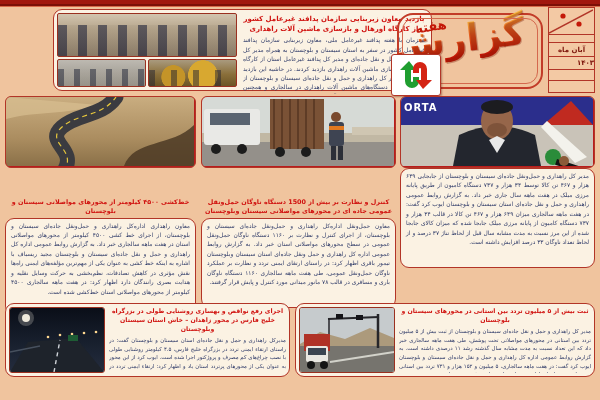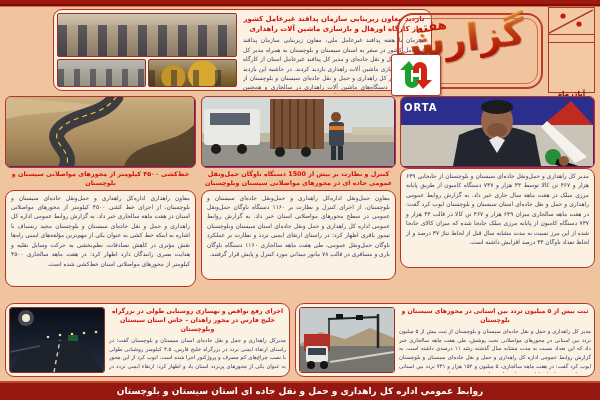--- a/index.html
+++ b/index.html
@@ -30,21 +30,21 @@
   .logo-box{position:absolute;left:391px;top:54px;width:48px;height:40px;background:#ffffff;
             border:1px solid #b23527;border-radius:3px;box-shadow:1px 1px 2px rgba(90,20,10,.4);
             display:flex;align-items:center;justify-content:center;}
   .date-box{position:absolute;left:548px;top:7px;width:47px;height:86px;box-sizing:border-box;
             border:1.5px solid #b23527;background:#f3c9a4;}
   .date-diagonal{position:relative;height:26px;border-bottom:1px solid #b23527;overflow:hidden;}
   .date-diagonal svg{position:absolute;inset:0;}
   .date-row{border-bottom:1px solid #b23527;font-size:7px;font-weight:bold;color:#7c140a;
             text-align:center;direction:rtl;box-sizing:border-box;}
   .dr-empty1{height:8px;}
-  .dr-month{height:14px;line-height:14px;margin-top:44px;}
+  .dr-month{height:14px;line-height:14px;}
   .dr-year{height:13px;line-height:13px;text-align:right;}
   .dr-empty2{height:11px;}
   .dr-empty3{height:10px;border-bottom:none;}
 
   
   .top-article{position:absolute;left:5px;top:9px;width:379px;height:82px;
                display:flex;flex-direction:row-reverse;padding:3px;gap:3px;margin-left:48px;}
   .top-article .txt{flex:1;padding:1px 3px;}
   .top-article .headline{font-size:7px;}
   .top-article .bodytxt{font-size:5.9px;margin-top:2px;height:58px;}
@@ -61,22 +61,22 @@
   .ph-machinery{background:
     radial-gradient(circle at 62% 58%,#d8a830 0 26%,transparent 27%),
     radial-gradient(circle at 28% 66%,#c49428 0 18%,transparent 19%),
     linear-gradient(180deg,#a99a7e 0%,#8a6f3a 55%,#6c5526 100%);}
   .ph-machinery::before{content:"";position:absolute;left:0;right:0;top:40%;bottom:0;
     background:repeating-linear-gradient(90deg,rgba(35,35,48,.5) 0 6px,transparent 6px 22px);}
 
   
   .col{position:absolute;top:96px;display:flex;flex-direction:column;}
   .col .photo-frame{border:1.5px solid #b23527;border-radius:6px;overflow:hidden;height:72px;
-                    box-sizing:border-box;background:#701a75;}
-  .col .headline{font-size:6.4px;padding:2px 2px 1px 2px;}
+                    box-sizing:border-box;background:#b91c1c;}
+  .col .headline{font-size:6.4px;padding:2px 2px 1px 2px;margin-top:28px;}
   .col .text-frame{padding:3px 5px;font-size:5.9px;}
   .col1{left:5px;width:191px;}
   .col2{left:201px;width:195px;}
   .col3{left:400px;width:195px;}
   .col1 .text-frame{height:97px;}
   .col2 .text-frame{height:90px;}
   .col3 .text-frame{height:100px;}
   .photo-frame svg{display:block;}
 
   .banner-text{position:absolute;top:6px;color:#ffffff;font-weight:bold;font-size:10px;
@@ -261,17 +261,14 @@
         <line x1="29" y1="11" x2="29" y2="36" stroke="#26262a" stroke-width="1.5"></line>
         <rect x="4" y="26" width="26" height="17" fill="#b03226"></rect>
         <rect x="6" y="38" width="22" height="16" rx="2" fill="#e9e7e1"></rect>
         <rect x="8" y="40" width="18" height="7" fill="#3a4450"></rect>
         <circle cx="11" cy="57" r="4" fill="#141414"></circle>
           <circle cx="24" cy="57" r="4" fill="#141414"></circle>
       </svg>
     </div>
   </div>
 
-  <div class="footer">
-    <span>روابط عمومی اداره کل راهداری و حمل و نقل جاده ای استان سیستان و بلوچستان</span>
-  </div>
 
 </div>
 
 </body></html>

